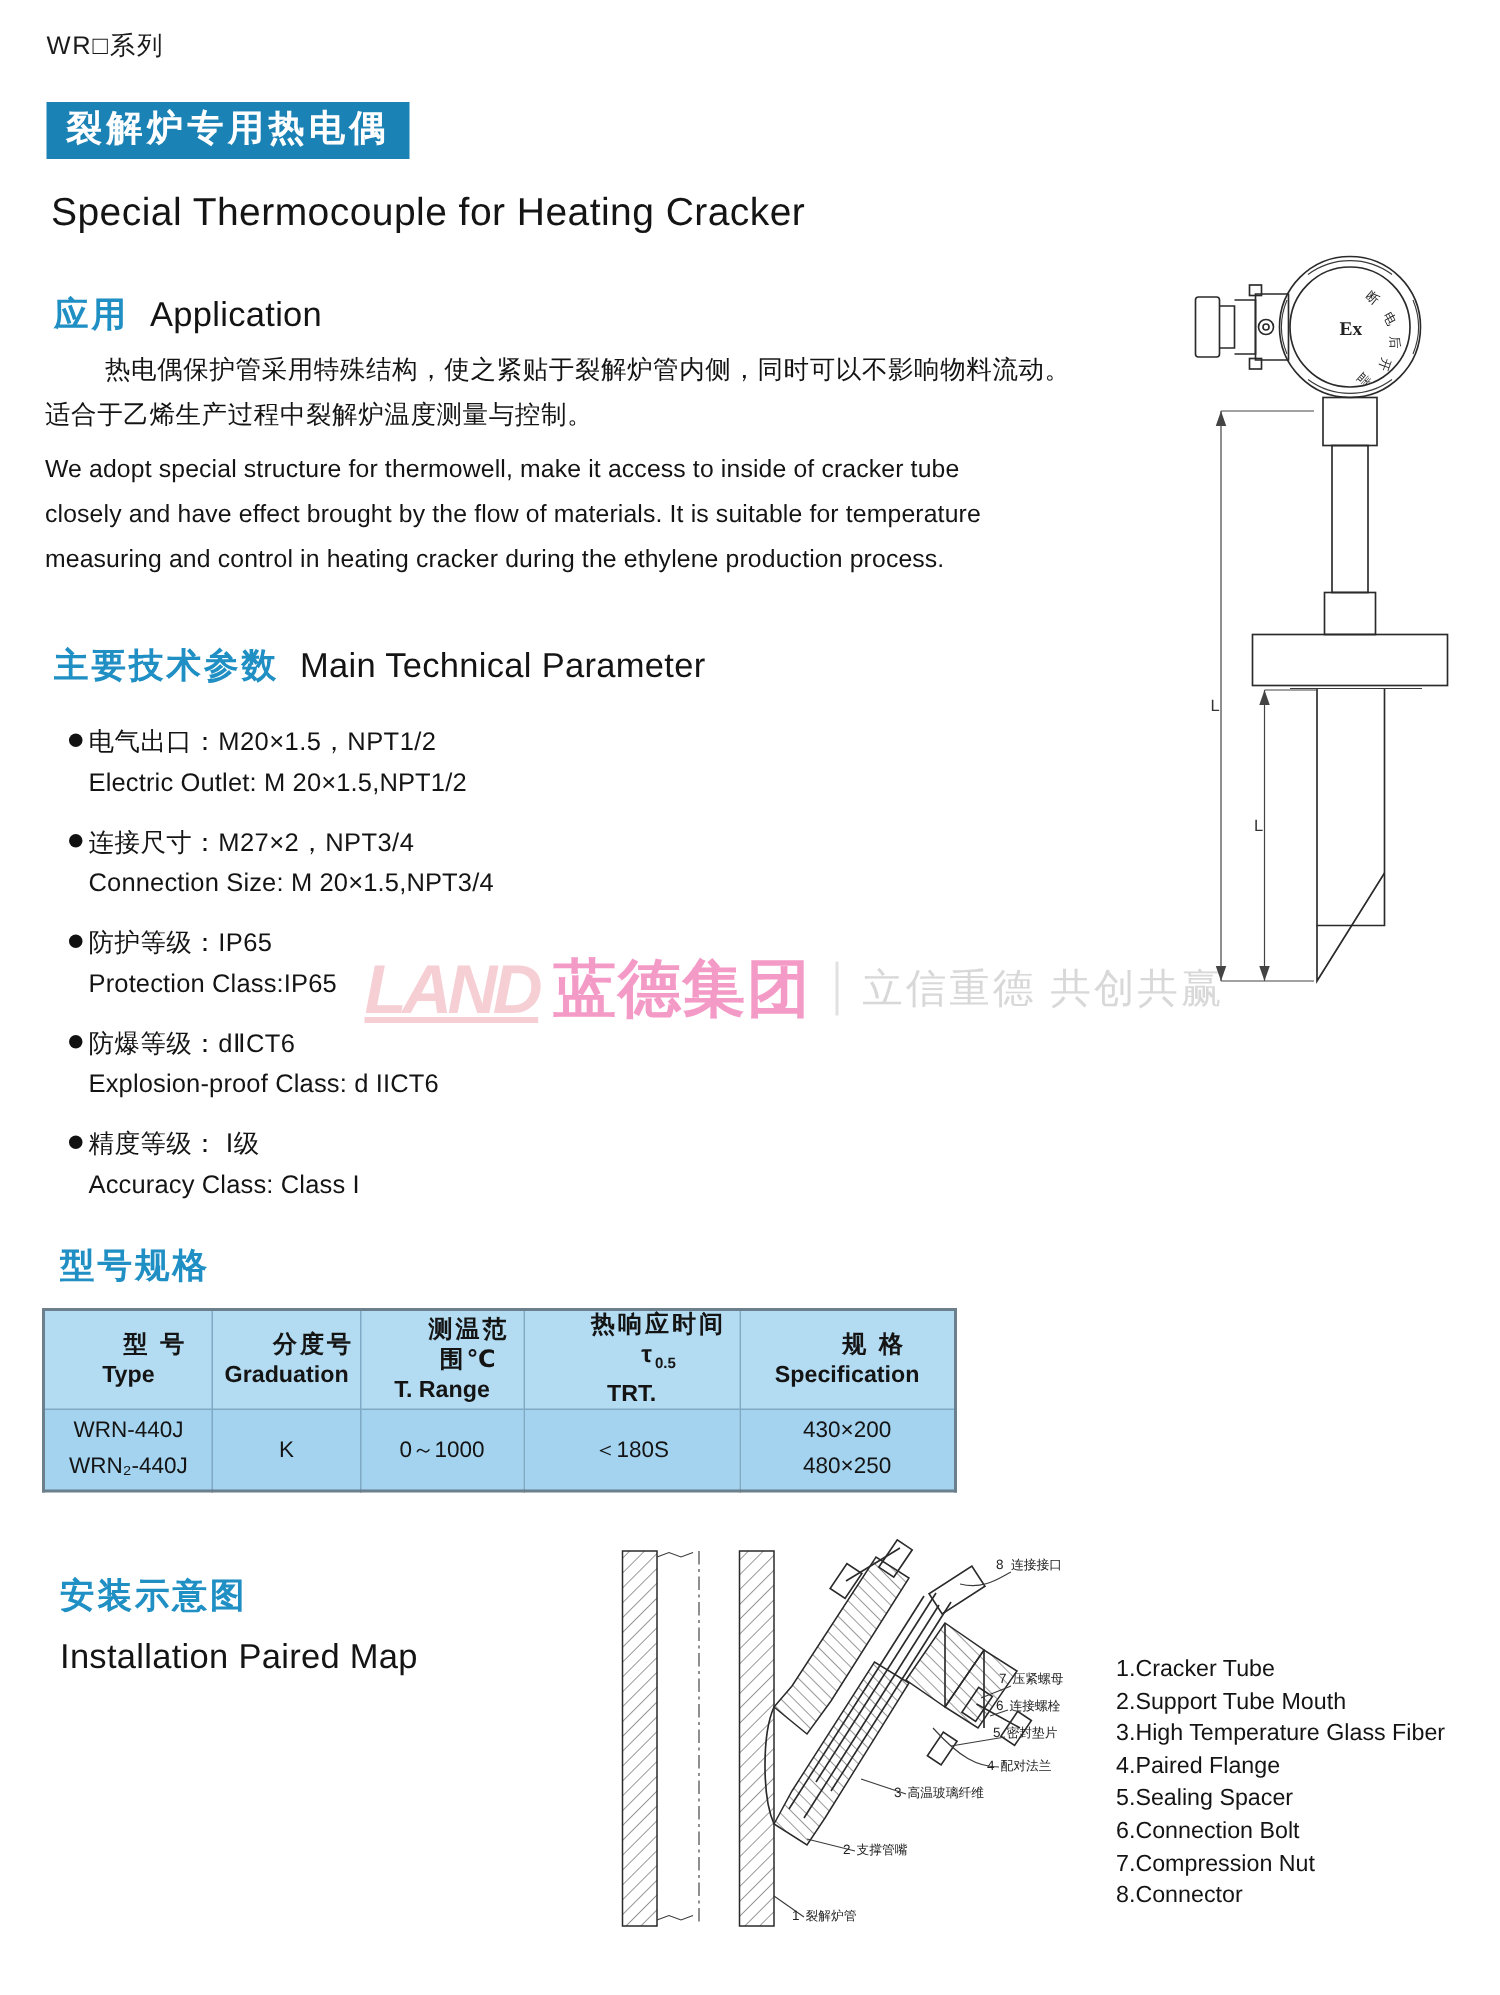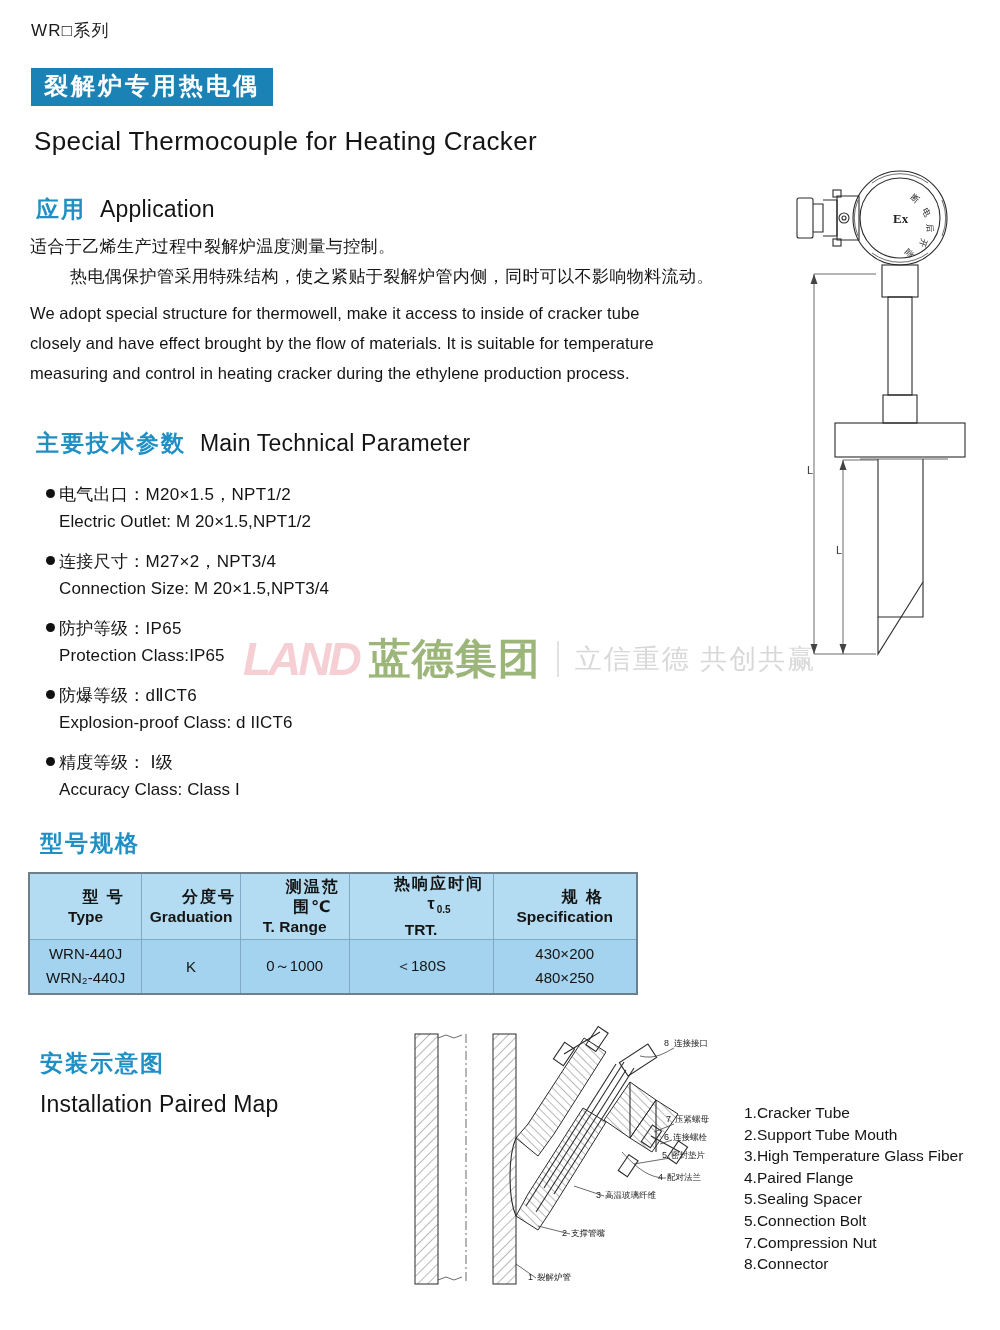--- a/index.html
+++ b/index.html
@@ -156,25 +156,26 @@
     opacity: 0.55;
     pointer-events: none;
   }
   .wm-land {
     font-size: 46px;
     font-weight: bold;
     font-style: italic;
     color: #f0a9b4;
     letter-spacing: -3px;
     line-height: 1;
+    text-decoration: underline;
   }
   .wm-cn {
     font-size: 42px;
     font-weight: bold;
-    color: #4d7c0f;
+    color: #ec4899;
     letter-spacing: 1px;
     margin-left: 10px;
     line-height: 1;
   }
   .wm-div {
     width: 2px; height: 36px;
     background: #c9c9c9;
     margin: 0 16px;
   }
   .wm-slogan {
@@ -268,22 +269,22 @@
   <div class="series-code">WR□系列</div>
   <div class="cn-banner">裂解炉专用热电偶</div>
   <div class="en-title">Special Thermocouple for Heating Cracker</div>
 
   <div class="sec-head" id="sec-application">
     <span class="cn">应用</span>
     <span class="en">Application</span>
   </div>
 
   <div class="app-body">
+    <div class="app-cn indent">热电偶保护管采用特殊结构，使之紧贴于裂解炉管内侧，同时可以不影响物料流动。</div>
     <div class="app-cn">适合于乙烯生产过程中裂解炉温度测量与控制。</div>
-    <div class="app-cn indent">热电偶保护管采用特殊结构，使之紧贴于裂解炉管内侧，同时可以不影响物料流动。</div>
     <div class="app-en-wrap">
       <div class="app-en">We adopt special structure for thermowell, make it access to inside of cracker tube</div>
       <div class="app-en">closely and have effect brought by the flow of materials. It is suitable for temperature</div>
       <div class="app-en">measuring and control in heating cracker during the ethylene production process.</div>
     </div>
   </div>
 
   <div class="sec-head" id="sec-params">
     <span class="cn">主要技术参数</span>
     <span class="en">Main Technical Parameter</span>
@@ -384,21 +385,21 @@
     <span class="cn">安装示意图</span>
     <span class="en">Installation Paired Map</span>
   </div>
 
   <div class="legend">
     <div class="legend-item">1.Cracker Tube</div>
     <div class="legend-item">2.Support Tube Mouth</div>
     <div class="legend-item">3.High Temperature Glass Fiber</div>
     <div class="legend-item">4.Paired Flange</div>
     <div class="legend-item">5.Sealing Spacer</div>
-    <div class="legend-item">5.Connection Bolt</div>
+    <div class="legend-item">6.Connection Bolt</div>
     <div class="legend-item">7.Compression Nut</div>
     <div class="legend-item">8.Connector</div>
   </div>
 
   <div class="drawing-top">
     <svg width="210" height="510" viewBox="0 0 210 510">
 
       <g>
         <rect class="ln" x="7" y="36" width="16" height="40" rx="2"></rect>
         <path class="ln" d="M23 42 h10 v28 h-10"></path>

